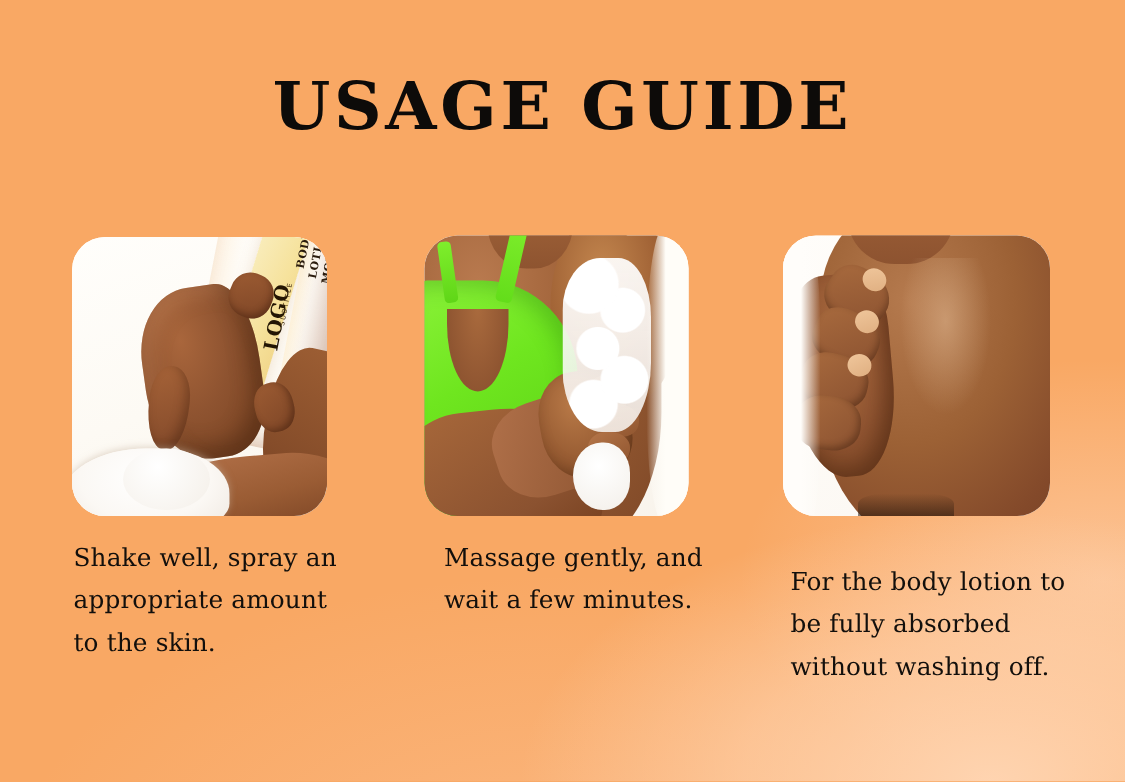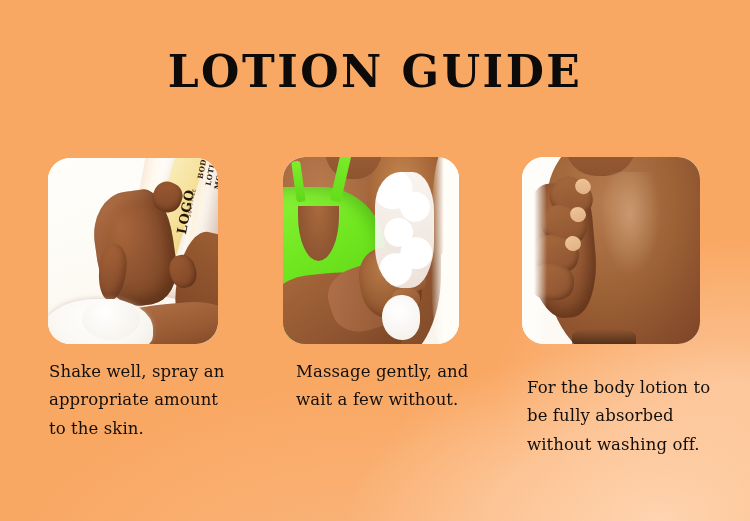--- a/index.html
+++ b/index.html
@@ -338,21 +338,21 @@
     background: linear-gradient(180deg, rgba(42,26,14,.0), rgba(42,26,14,.85));
     border-radius:30% 30% 0 0;
   }
 </style>
 </head>
 <body>
 
 <div id="bg-base"></div>
 <div id="bg-glow"></div>
 
-<div id="page-title">LOTION GUIDE</div>
+<div id="page-title">USAGE GUIDE</div>
 
 <div id="photo-1" class="photo">
   <div class="p1-bgwhite"></div>
 
   <div class="p1-bottle">
     <div class="p1-swoosh"></div>
     <div class="p1-sheen"></div>
     <div class="p1-lbl-main">BODY
 LOTION
 MOUSSE</div>
@@ -389,21 +389,21 @@
   <div class="p2-forearm"></div>
   <div class="p2-hand"></div>
   <div class="p2-fing p2-fg1"></div>
   <div class="p2-fing p2-fg2"></div>
   <div class="p2-fing p2-fg3"></div>
   <div class="p2-foam"></div>
   <div class="p2-foam-b"></div>
   <div class="p2-rightwhite"></div>
 </div>
 
-<div id="caption-2" class="caption">Massage gently, and wait a few without.</div>
+<div id="caption-2" class="caption">Massage gently, and wait a few minutes.</div>
 
 <div id="photo-3" class="photo">
   <div class="p3-bg"></div>
   <div class="p3-body"></div>
 
   <div class="p3-neck"></div>
   <div class="p3-sheen"></div>
   <div class="p3-hand"></div>
   <div class="p3-fing p3-pf1"></div>
   <div class="p3-fing p3-pf2"></div>

